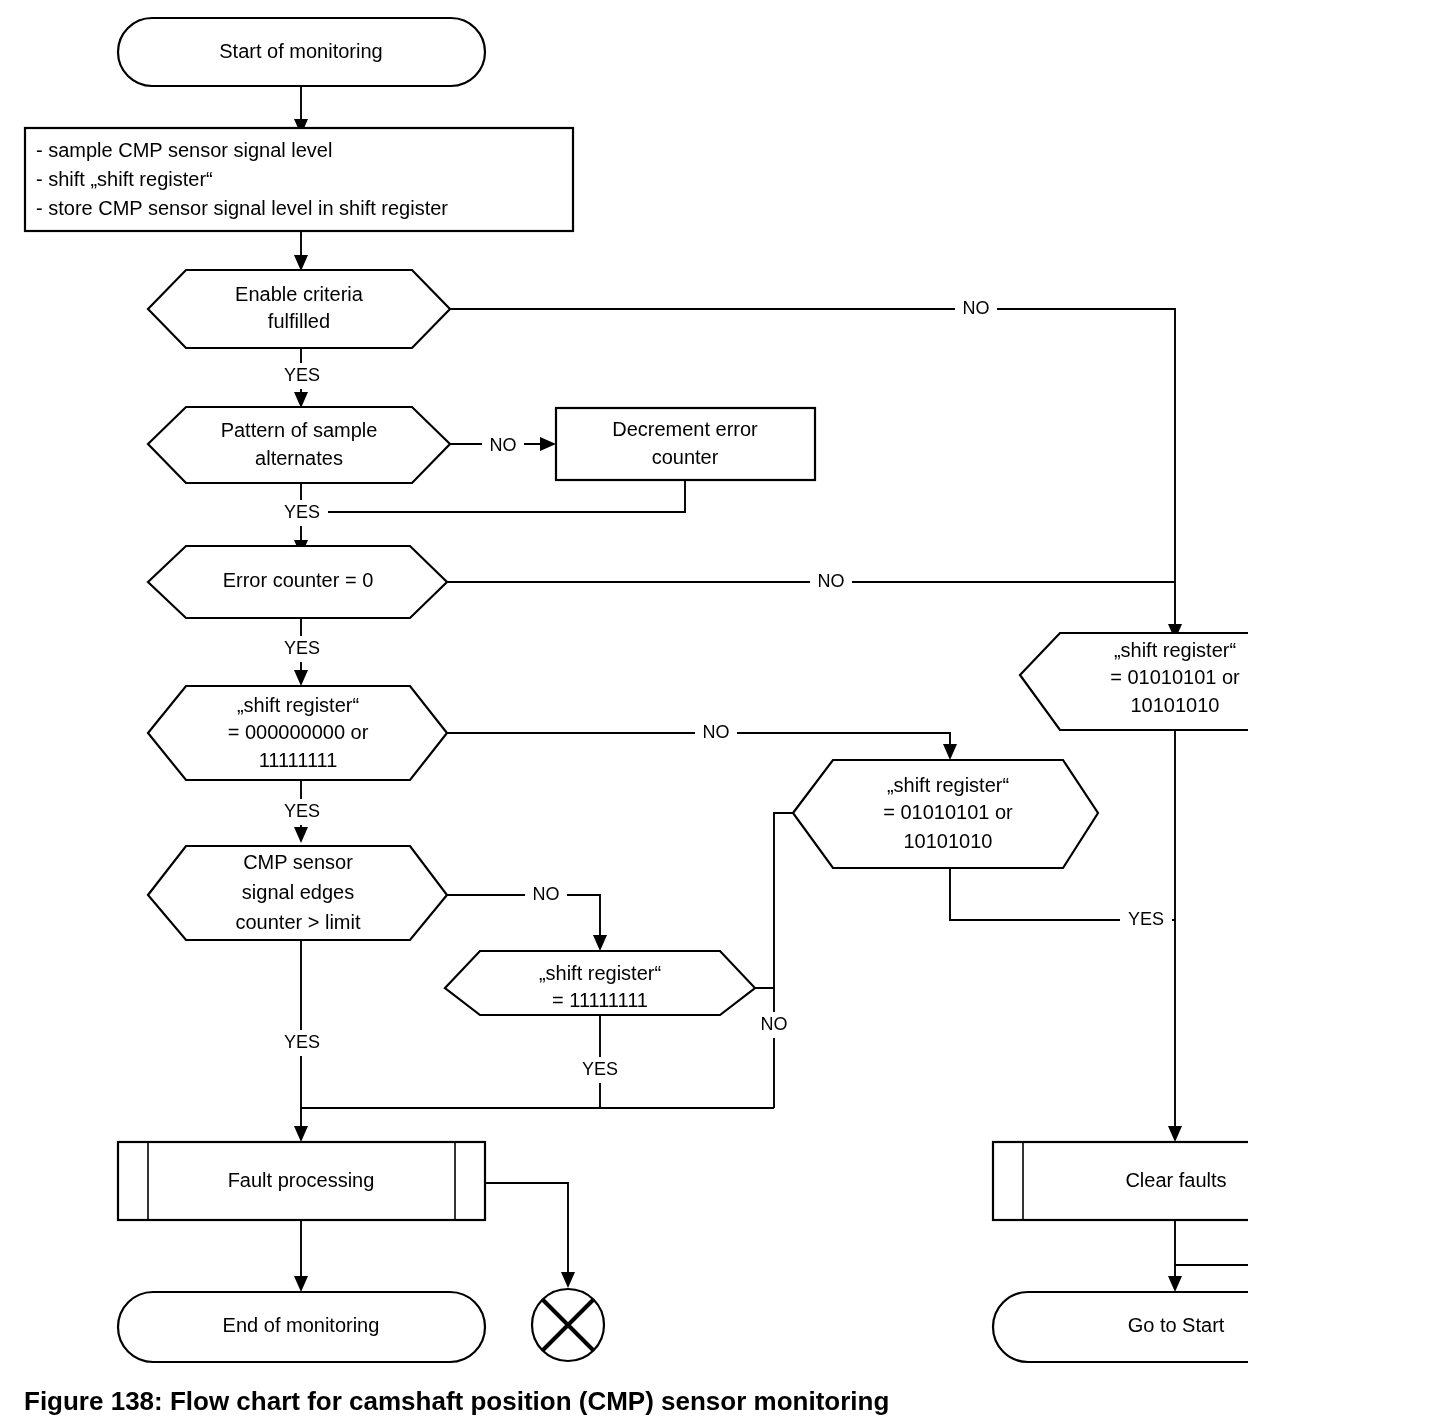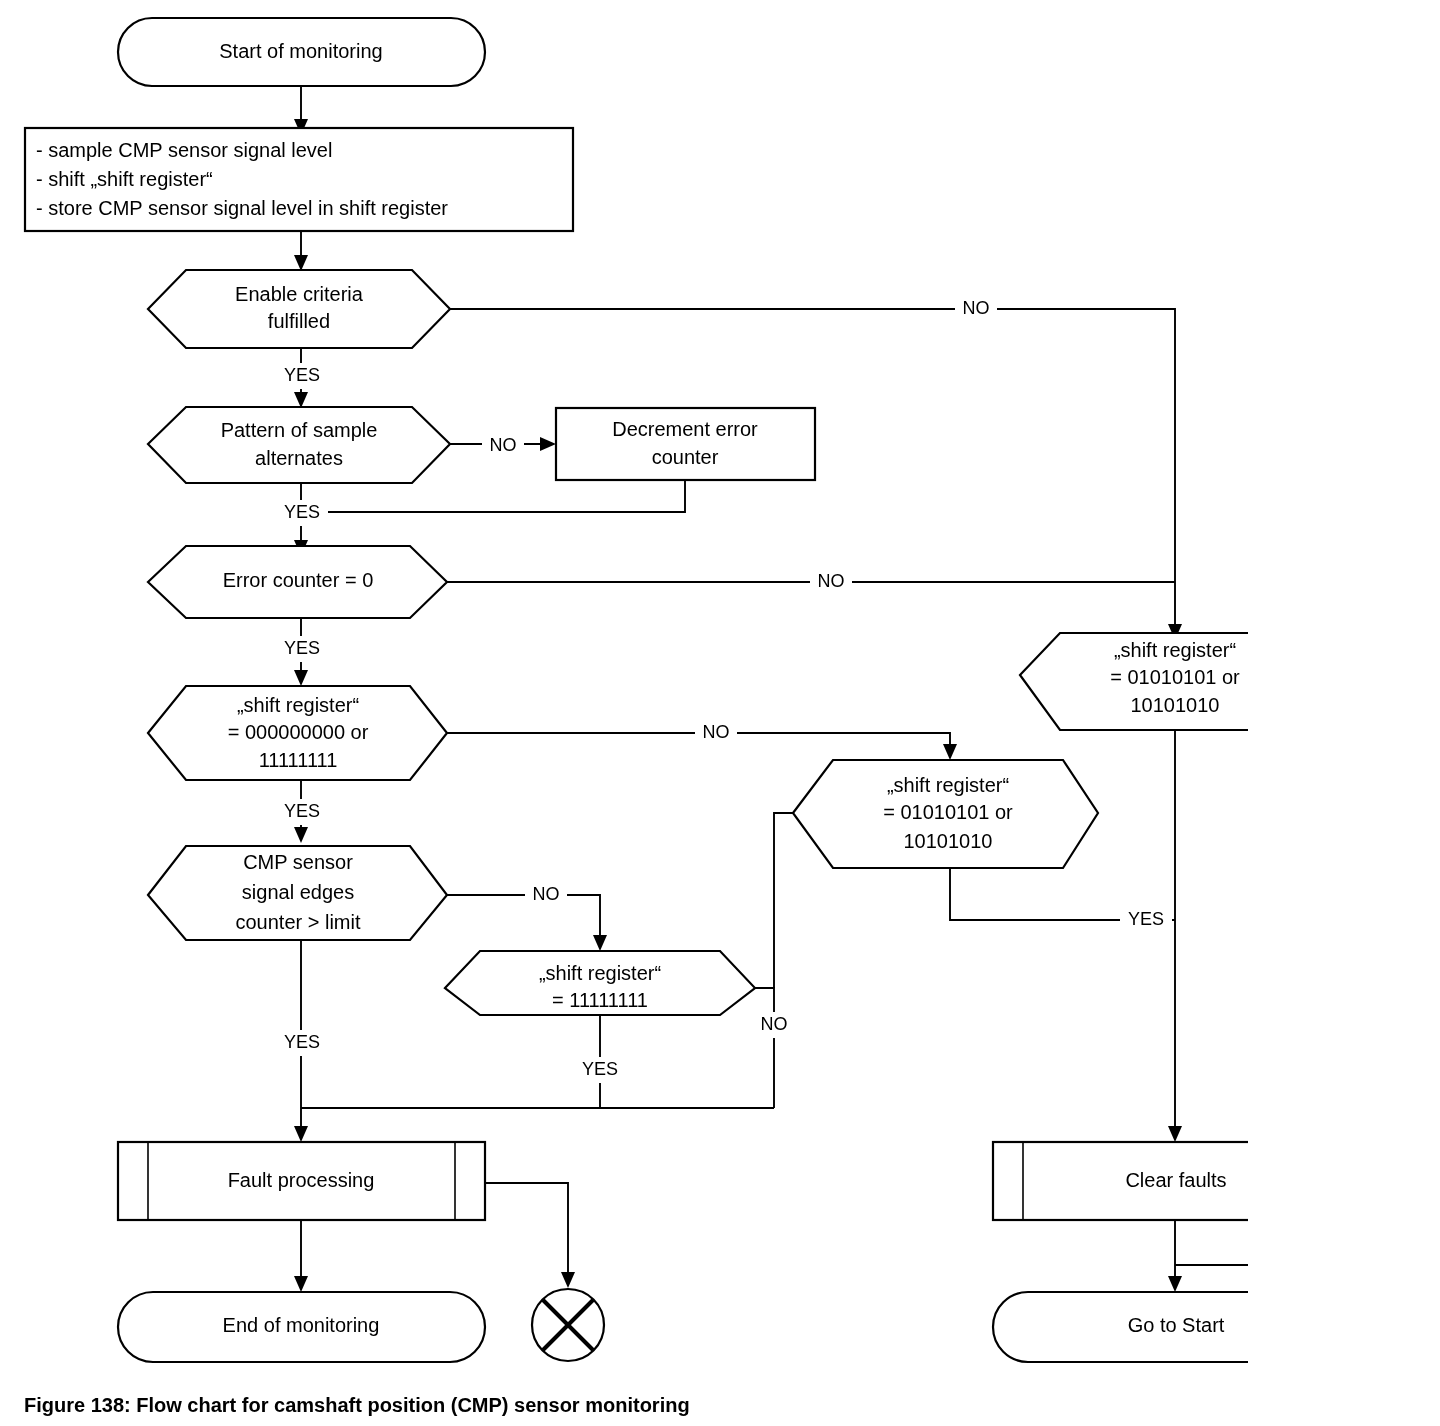--- a/index.html
+++ b/index.html
@@ -55,26 +55,25 @@
     font-size: 18px;
     fill: #000000;
     text-anchor: middle;
     dominant-baseline: middle;
   }
   #caption {
     position: absolute;
     left: 24px;
     top: 1386px;
     font-family: "Liberation Sans", sans-serif;
-    font-size: 20px;
+    font-size: 26px;
     font-weight: bold;
     color: #000000;
     white-space: nowrap;
     letter-spacing: 0px;
-    margin-top: 8px;
   }
 </style>
 </head>
 <body>
 
 <div id="page">
 
   <svg id="flow-svg" viewBox="0 0 1440 1426">
 
     <g>

